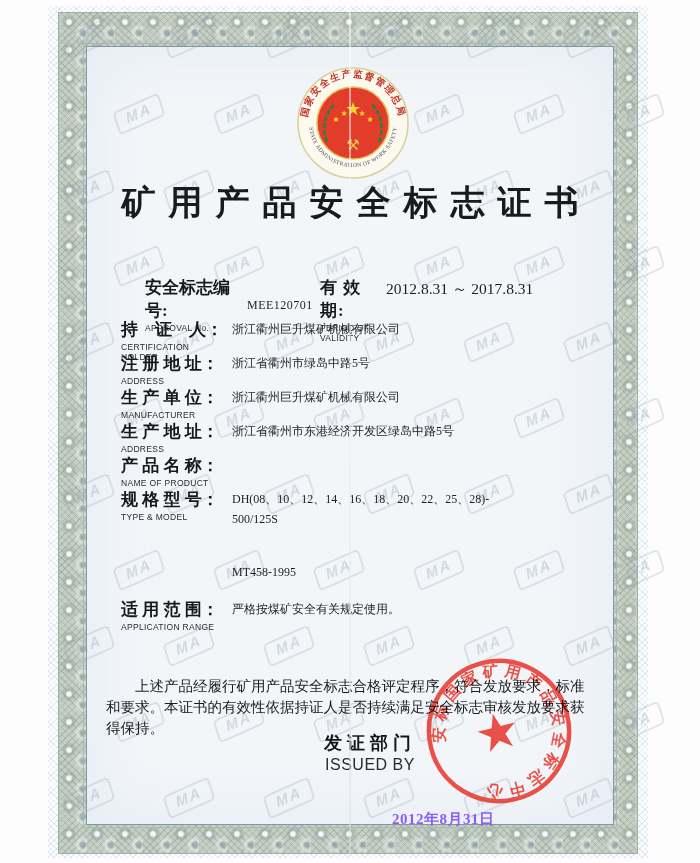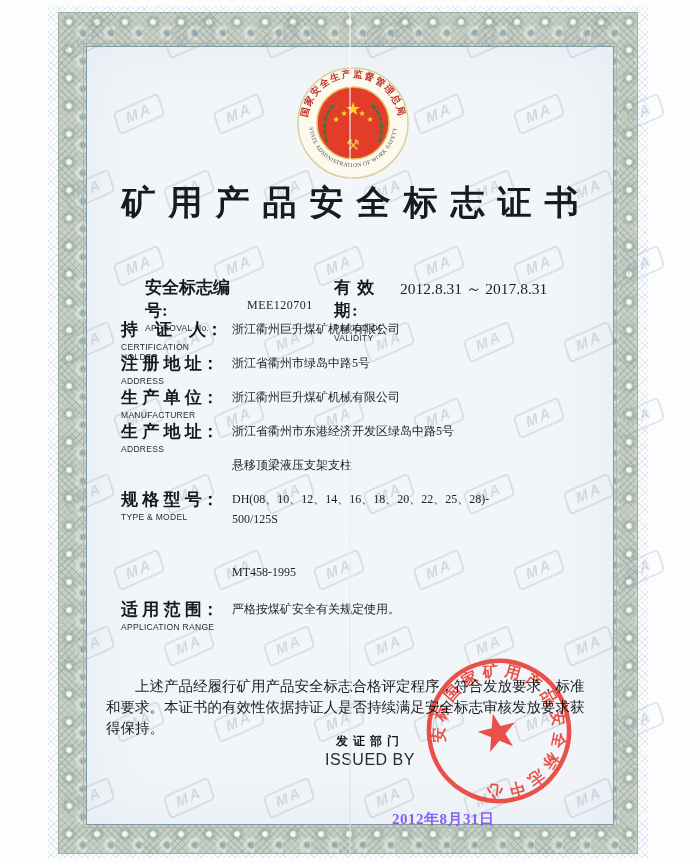--- a/index.html
+++ b/index.html
@@ -47,21 +47,21 @@
     font-size:15px;font-weight:bold;letter-spacing:.4px;color:#1c1d22;}
 
   .toprow .lbl, .row .lbl{font-size:17px;font-weight:bold;color:#17181c;}
   .sub{display:block;font-family:"Liberation Sans",sans-serif;font-size:8.5px;
     letter-spacing:.3px;color:#2a2b30;margin-top:1px;font-weight:normal;}
   .val{font-size:12px;color:#1d1e23;white-space:pre-line;}
 
   .approval{position:absolute;left:145px;top:276px;display:flex;align-items:center;}
   .approval .lblwrap{width:100px;}
   .approval .val{margin-left:2px;margin-top:2px;letter-spacing:.5px;}
-  .validity{position:absolute;left:334px;top:276px;display:flex;align-items:flex-start;}
+  .validity{position:absolute;left:320px;top:276px;display:flex;align-items:flex-start;}
   .validity .lblwrap{width:62px;}
   .validity .lbl{letter-spacing:1px;}
   .validity .val{margin-left:4px;margin-top:3px;font-size:15.5px;white-space:nowrap;}
 
   #rows{position:absolute;inset:0;}
   .row{position:absolute;left:121px;width:480px;}
   .row .lblwrap{display:inline-block;width:108px;vertical-align:top;}
   .row .val{position:absolute;left:111px;top:1px;width:368px;line-height:20px;}
   #rows .row:nth-child(1){top:318px}
   #rows .row:nth-child(2){top:352px}
@@ -70,21 +70,21 @@
   #rows .row:nth-child(5){top:454px}
   #rows .row:nth-child(6){top:488px}
   #rows .row:nth-child(7){top:561px}
   #rows .row:nth-child(8){top:598px}
   #rows .row:nth-child(9){top:636px}
 
   .notice{position:absolute;left:106px;top:676px;width:492px;margin:0;
     font-size:14.5px;line-height:21px;text-indent:2em;color:#1c1d22;font-weight:500;}
 
   .issued{position:absolute;left:300px;top:731px;width:140px;text-align:center;}
-  .issued .lbl{font-size:12px;font-weight:bold;letter-spacing:5px;}
+  .issued .lbl{font-size:18px;font-weight:bold;letter-spacing:5px;}
   .issued .sub{font-size:16px;letter-spacing:.5px;}
 
   .date{position:absolute;left:392px;top:766px;font-size:15px;font-weight:600;letter-spacing:.5px;color:#8b5cf6;margin-top:44px;}
 
   .stamp{position:absolute;left:421px;top:653px;width:156px;height:156px;z-index:7;
     opacity:.88;mix-blend-mode:multiply;transform:rotate(-14deg);}
 </style>
 </head>
 <body>
 
@@ -228,21 +228,24 @@
     <span class="val">浙江衢州巨升煤矿机械有限公司</span>
   </div>
         <div class="row">
     <span class="lblwrap">
       <span class="lbl">生 产 地 址：</span>
       <span class="sub">ADDRESS</span>
     </span>
     <span class="val">浙江省衢州市东港经济开发区绿岛中路5号</span>
   </div>
         <div class="row">
-    <span class="val">悬移顶梁液压支架支柱</span>
+    <span class="lblwrap">
+      <span class="lbl">产 品 名 称：</span>
+      <span class="sub">NAME OF PRODUCT</span>
+    </span>
   </div>
         <div class="row">
     <span class="lblwrap">
       <span class="lbl">规 格 型 号：</span>
       <span class="sub">TYPE &amp; MODEL</span>
     </span>
     <span class="val">DH(08、10、12、14、16、18、20、22、25、28)-
 500/125S</span>
   </div>
         <div class="row">

